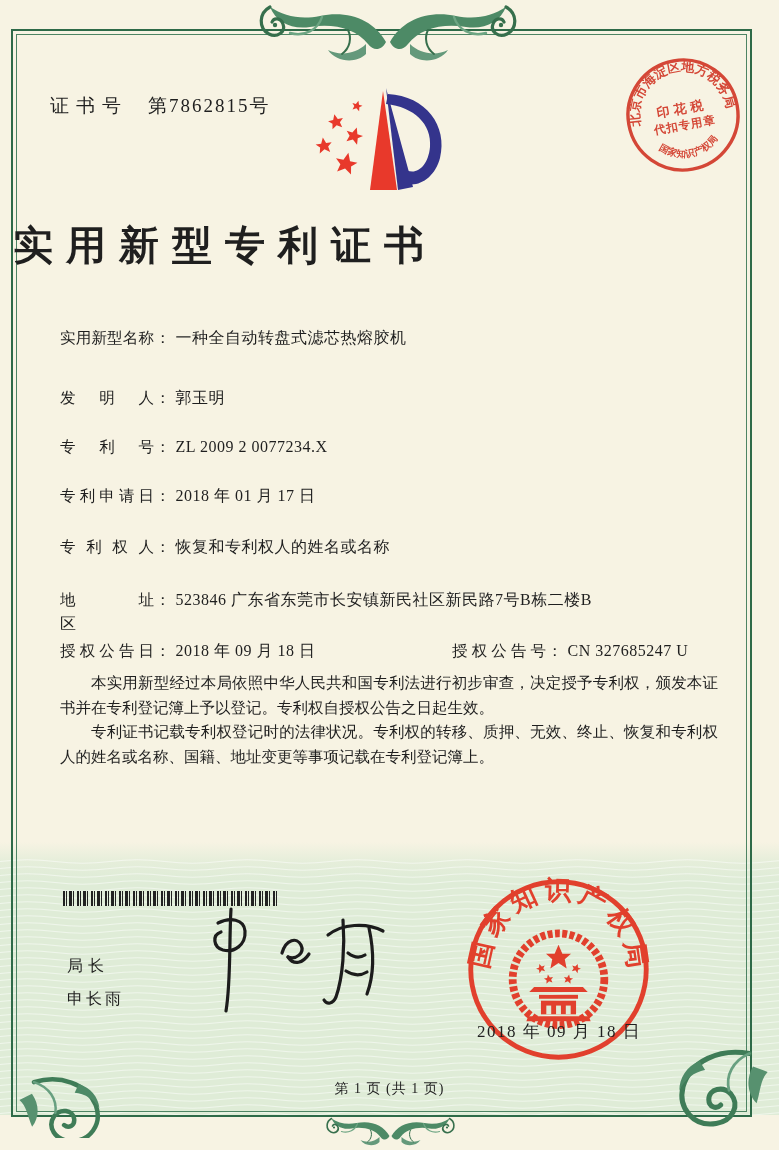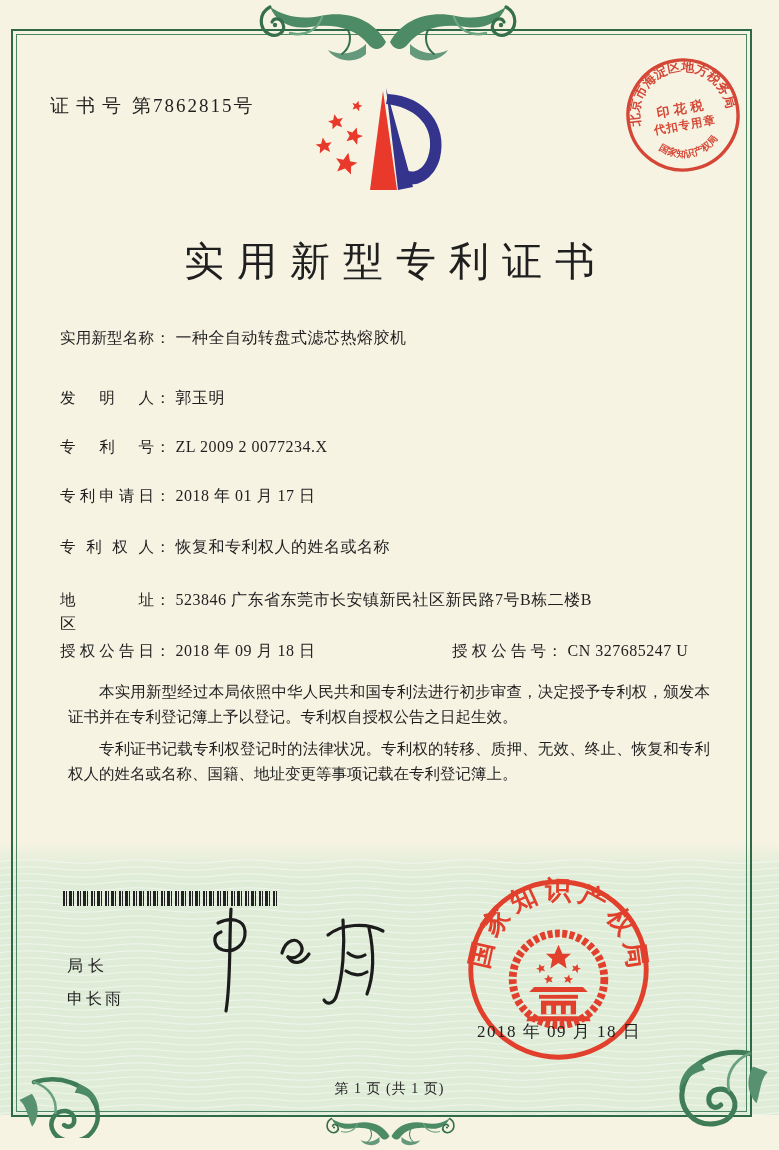--- a/index.html
+++ b/index.html
@@ -6,35 +6,35 @@
   .page{position:relative;width:779px;height:1150px;background:#f7f3e3;overflow:hidden;
         font-family:"Liberation Serif","DejaVu Serif",serif;color:#1f1f1f;}
   
   .frame-a{position:absolute;left:11px;top:29px;right:27px;bottom:33px;border:2px solid #2e6a48;z-index:3;pointer-events:none;}
   .frame-b{position:absolute;left:16px;top:34px;right:32px;bottom:38px;border:1px solid #4d8463;z-index:3;pointer-events:none;}
   
   .band{position:absolute;left:0;right:0;top:842px;bottom:35px;z-index:1;
         background:linear-gradient(180deg,rgba(223,236,215,0) 0,rgba(223,236,215,.75) 20px,#dfecd7 38px);}
   .band .waves{position:absolute;left:0;top:16px;width:100%;height:calc(100% - 16px);opacity:.85;}
   .cert-no{position:absolute;left:50px;top:93px;font-size:19px;z-index:5;}
-  .cert-no .pfx{letter-spacing:7px;margin-right:4px;}
+  .cert-no .pfx{letter-spacing:7px;margin-right:20px;}
   .cert-no .num{letter-spacing:2px;}
   .logo{position:absolute;left:296px;top:84px;width:158px;height:114px;z-index:5;}
   .tax-stamp{position:absolute;left:622px;top:54px;width:122px;height:122px;z-index:6;opacity:.93;}
-  .title{position:absolute;left:0;right:0;top:218px;text-align:center;font-size:40px;font-weight:normal;
-         letter-spacing:13px;text-indent:13px;z-index:5;margin-top:16px;}
+  .title{position:absolute;left:0;right:0;top:218px;font-size:40px;font-weight:bold;
+         letter-spacing:13px;text-indent:13px;z-index:5;}
   .field-row{position:absolute;left:60px;white-space:nowrap;z-index:5;}
   .f-label{display:inline-flex;justify-content:space-between;width:94px;font-size:15.5px;}
   .f-colon{margin:0 5px 0 1px;font-size:15.5px;}
   .f-value{font-size:16px;letter-spacing:.5px;}
   .grant-right{position:absolute;left:392px;top:0;white-space:nowrap;}
   .addr-wrap{position:absolute;left:60px;top:614px;font-size:16px;z-index:5;}
   .body-text{position:absolute;left:60px;top:672px;width:658px;font-size:15.5px;line-height:24.5px;
              text-align:justify;z-index:5;}
-  .body-text p{margin:8px;text-indent:2em;}
+  .body-text p{margin:0;text-indent:2em;font-family:Liberation Mono, monospace;}
   .barcode{position:absolute;left:63px;top:891px;width:214px;height:15px;z-index:5;
            background:repeating-linear-gradient(90deg,#222 0 2px,transparent 2px 3px,#222 3px 4px,
            transparent 4px 6px,#222 6px 9px,transparent 9px 10px,#222 10px 11px,transparent 11px 14px);}
   .issuer-title{position:absolute;left:67px;top:956px;font-family:"Liberation Sans","DejaVu Sans",sans-serif;
            font-size:16px;letter-spacing:5px;z-index:5;}
   .issuer-name{position:absolute;left:67px;top:989px;font-family:"Liberation Sans","DejaVu Sans",sans-serif;
            font-size:16px;letter-spacing:3px;z-index:5;}
   .signature{position:absolute;left:190px;top:901px;width:215px;height:118px;z-index:6;}
   .seal{position:absolute;left:461px;top:872px;width:195px;height:195px;z-index:6;opacity:.95;}
   .seal-date{position:absolute;left:477px;top:1020px;font-size:17px;letter-spacing:1.5px;z-index:7;}

